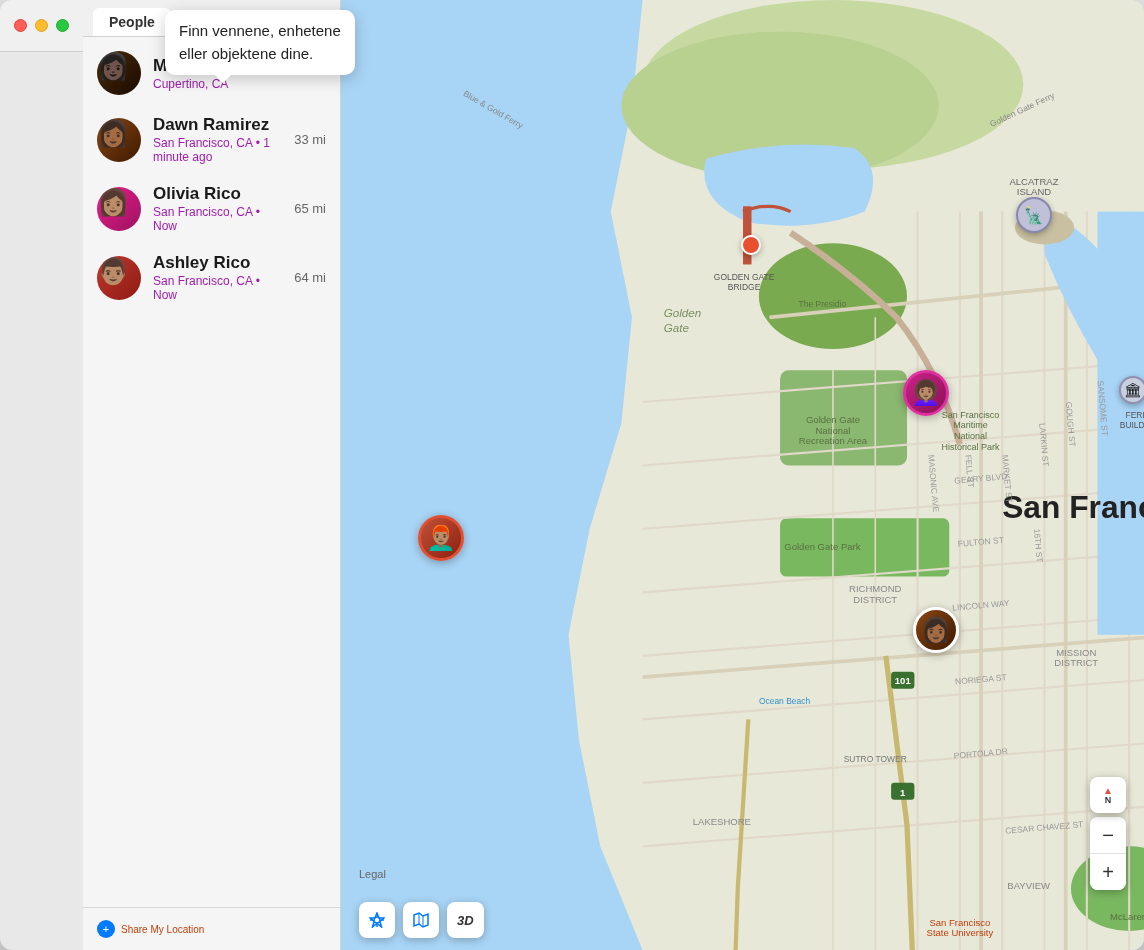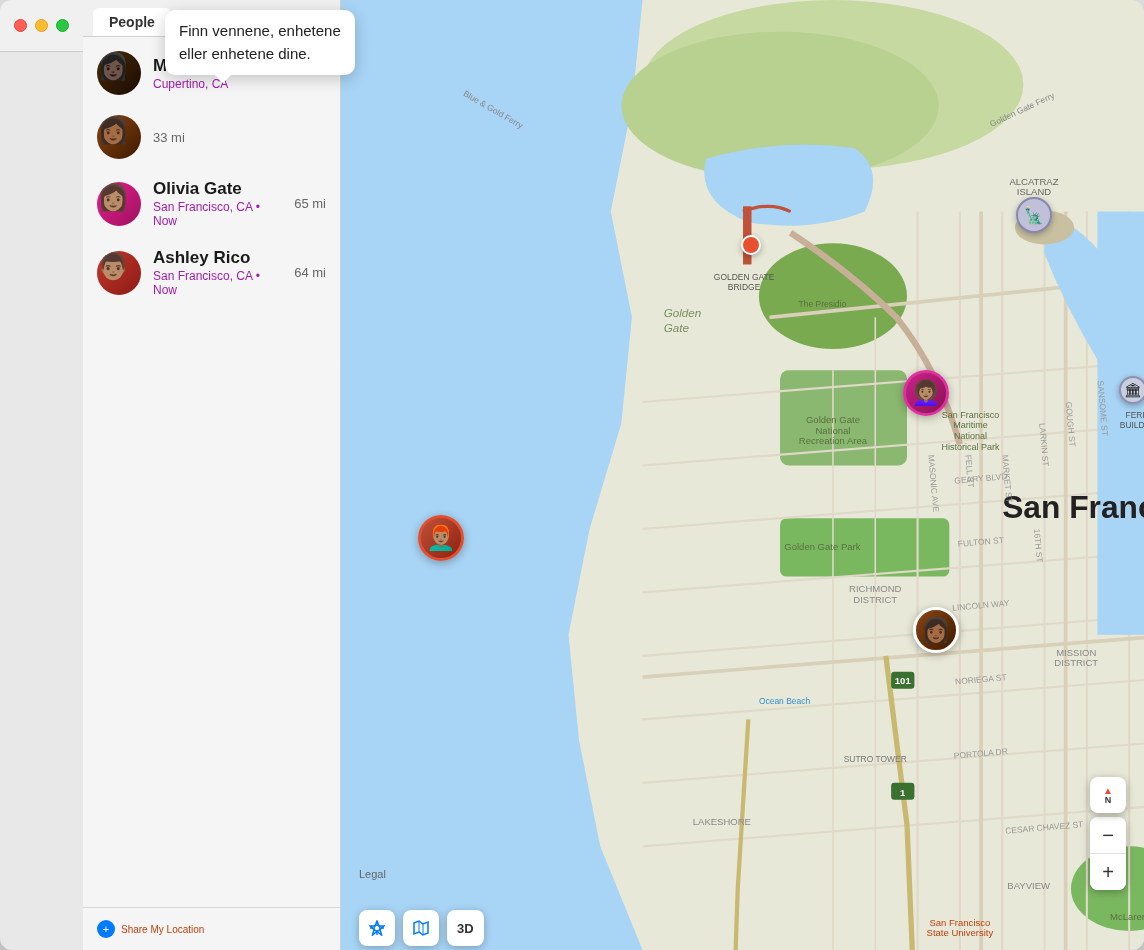--- a/index.html
+++ b/index.html
@@ -218,24 +218,25 @@
       cursor: pointer;
       font-size: 12px;
       font-weight: bold;
       color: #333;
       position: relative;
     }
 
     
     .map-toolbar {
       position: absolute;
-      bottom: 4px;
+      bottom: 12px;
       left: 18px;
       display: flex;
       gap: 8px;
+      font-style: italic;
     }
 
     .toolbar-btn {
       background: white;
       border-radius: 8px;
       box-shadow: 0 2px 8px rgba(0,0,0,0.25);
       width: 36px;
       height: 36px;
       display: flex;
       align-items: center;
@@ -343,21 +344,21 @@
   <div class="title-bar">
     <div class="traffic-lights">
       <div class="traffic-light tl-close"></div>
       <div class="traffic-light tl-min"></div>
       <div class="traffic-light tl-max"></div>
     </div>
   </div>
 
   <div class="tooltip-callout">
     <span>Finn vennene, enhetene</span><br>
-    <span>eller enhetene dine.</span>
+    <span>eller objektene dine.</span>
   </div>
 
   <div class="main-content">
 
     <div class="sidebar">
 
       <div class="tabs-bar">
         <button class="tab active">People</button>
         <button class="tab">Maritime</button>
         <button class="tab">Items</button>
@@ -372,29 +373,33 @@
           <div class="person-info">
             <div class="person-name">Me</div>
             <div class="person-location">Cupertino, CA</div>
           </div>
         </div>
 
         <div class="person-item">
           <div class="avatar pin-avatar-dawn">
             <span style="font-size:26px;">👩🏾</span>
           </div>
+          <div class="person-info">
+            <div class="person-name">Dawn Ramirez</div>
+            <div class="person-location">San Francisco, CA • 1 minute ago</div>
+          </div>
           <div class="person-distance">33 mi</div>
         </div>
 
         <div class="person-item">
           <div class="avatar pin-avatar-olivia">
             <span style="font-size:26px;">👩🏽</span>
           </div>
           <div class="person-info">
-            <div class="person-name">Olivia Gate</div>
+            <div class="person-name">Olivia Rico</div>
             <div class="person-location">San Francisco, CA • Now</div>
           </div>
           <div class="person-distance">65 mi</div>
         </div>
 
         <div class="person-item">
           <div class="avatar pin-avatar-ashley">
             <span style="font-size:26px;">👨🏽</span>
           </div>
           <div class="person-info">

